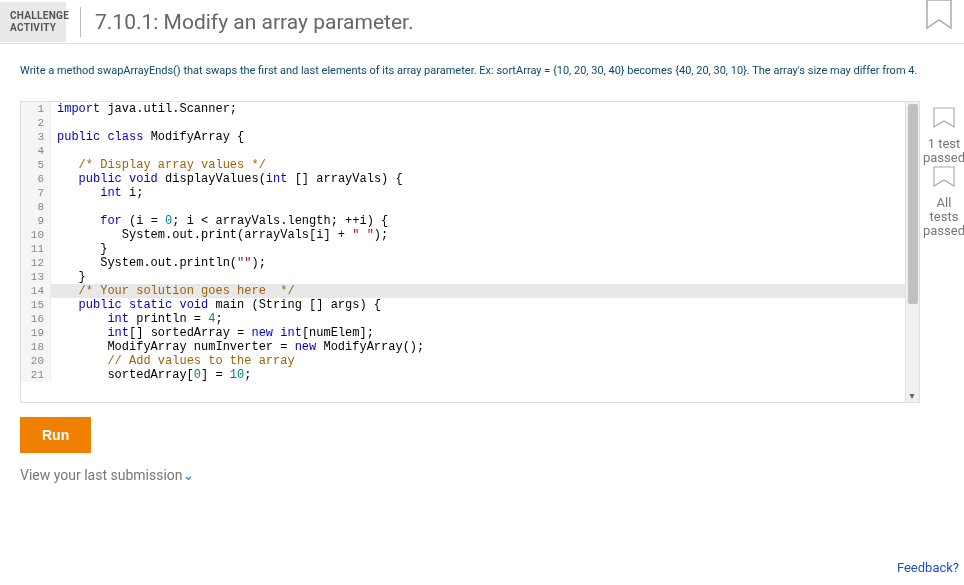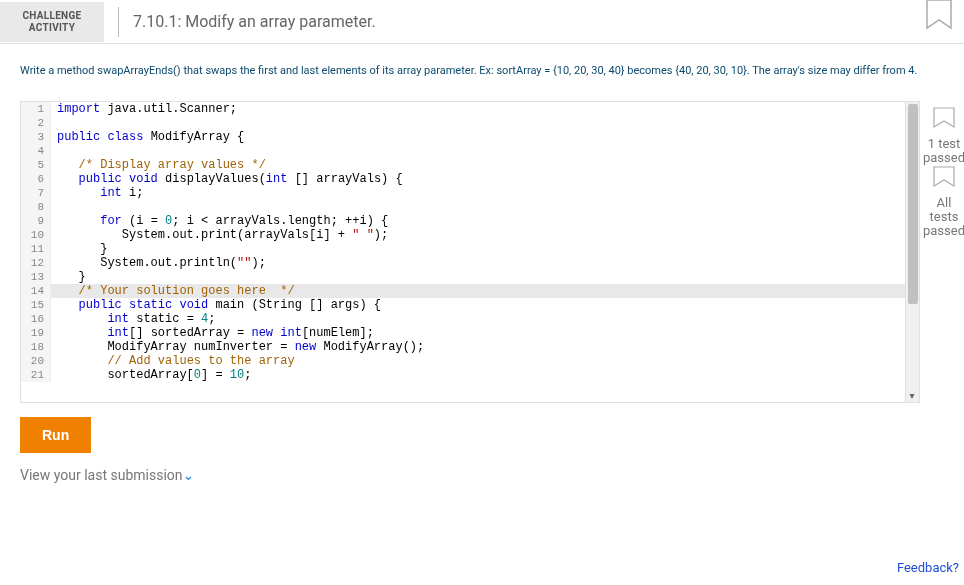--- a/index.html
+++ b/index.html
@@ -22,32 +22,31 @@
     padding-left: 0;
   }
   .activity-label {
     background: #e9e9e9;
     color: #555;
     font-size: 10px;
     font-weight: 700;
     letter-spacing: 0.3px;
     padding: 8px 10px;
     line-height: 1.2;
-    width: 104px;
-    text-align: center;
+    width: 66px;
   }
   .divider {
     width: 1px;
     height: 30px;
     background: #bdbdbd;
     margin: 0 14px;
   }
   .title {
     color: #666;
-    font-size: 16px;
+    font-size: 21px;
     font-weight: 400;
   }
   .bookmark-icon {
     position: absolute;
     right: 12px;
     top: 0px;
   }
   .bookmark-icon svg { display:block; }
   .description {
     padding: 18px 20px 22px 20px;
@@ -242,21 +241,21 @@
           <div class="code-line hl-line">
             <div class="gutter">14</div>
             <div class="code-text"><span class="id">   </span><span class="cm">/* Your solution goes here  */</span></div>
           </div>
           <div class="code-line">
             <div class="gutter">15</div>
             <div class="code-text"><span class="id">   </span><span class="kw">public static void </span><span class="id">main (String [] args) {</span></div>
           </div>
           <div class="code-line">
             <div class="gutter">16</div>
-            <div class="code-text"><span class="id">       </span><span class="kw">int</span><span class="id"> static = </span><span class="num">4</span><span class="id">;</span></div>
+            <div class="code-text"><span class="id">       </span><span class="kw">int</span><span class="id"> println = </span><span class="num">4</span><span class="id">;</span></div>
           </div>
           <div class="code-line">
             <div class="gutter">19</div>
             <div class="code-text"><span class="id">       </span><span class="kw">int</span><span class="id">[] sortedArray = </span><span class="kw">new int</span><span class="id">[numElem];</span></div>
           </div>
           <div class="code-line">
             <div class="gutter">18</div>
             <div class="code-text"><span class="id">       ModifyArray numInverter = </span><span class="kw">new</span><span class="id"> ModifyArray();</span></div>
           </div>
           <div class="code-line">

